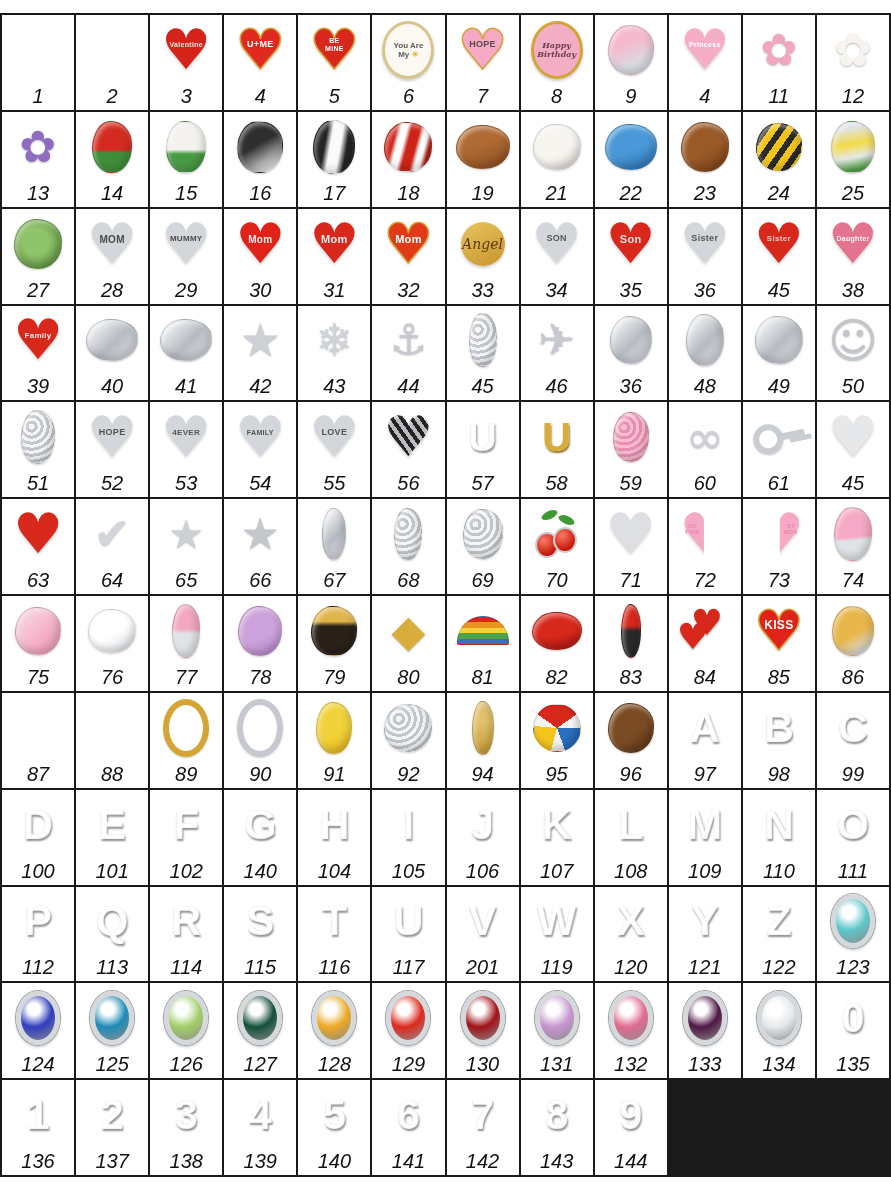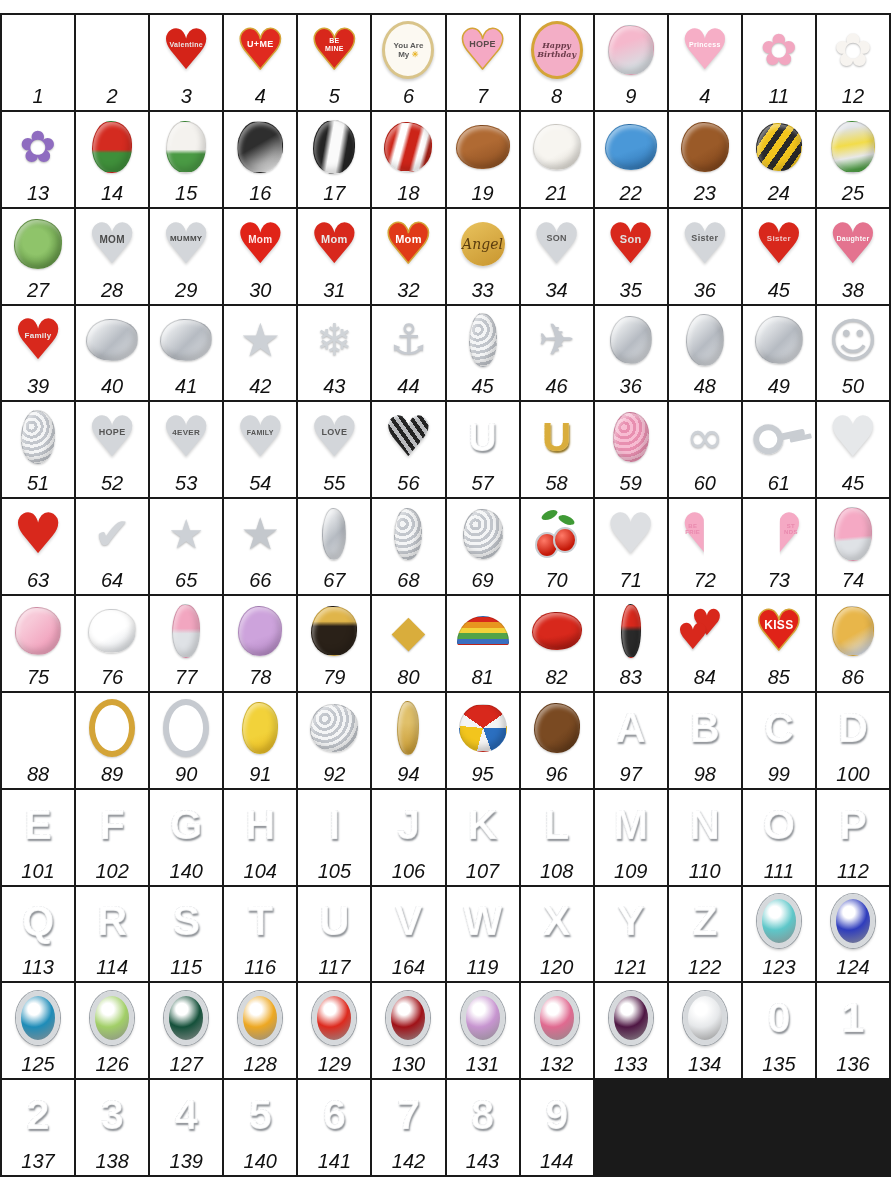--- a/index.html
+++ b/index.html
@@ -684,20 +684,26 @@
       <div class="cell">
         <div class="charm">
           <span class="blob" style="width: 40px; height: 48px; background: linear-gradient(150deg, rgb(232, 182, 74) 55%, rgb(217, 221, 226) 88%);"></span>
         </div>
         <div class="num">86</div>
       </div>
       <div class="cell">
         <div class="charm">
           <span></span>
         </div>
+        <div class="num">87</div>
+      </div>
+      <div class="cell">
+        <div class="charm">
+          <span></span>
+        </div>
         <div class="num">88</div>
       </div>
       <div class="cell">
         <div class="charm">
           <span class="frame" style="border: 6px solid rgb(212, 164, 55);"></span>
         </div>
         <div class="num">89</div>
       </div>
       <div class="cell">
         <div class="charm">
@@ -858,21 +864,21 @@
       <div class="cell">
         <div class="charm">
           <span class="slide">U</span>
         </div>
         <div class="num">117</div>
       </div>
       <div class="cell">
         <div class="charm">
           <span class="slide">V</span>
         </div>
-        <div class="num">164</div>
+        <div class="num">201</div>
       </div>
       <div class="cell">
         <div class="charm">
           <span class="slide">W</span>
         </div>
         <div class="num">119</div>
       </div>
       <div class="cell">
         <div class="charm">
           <span class="slide">X</span>

